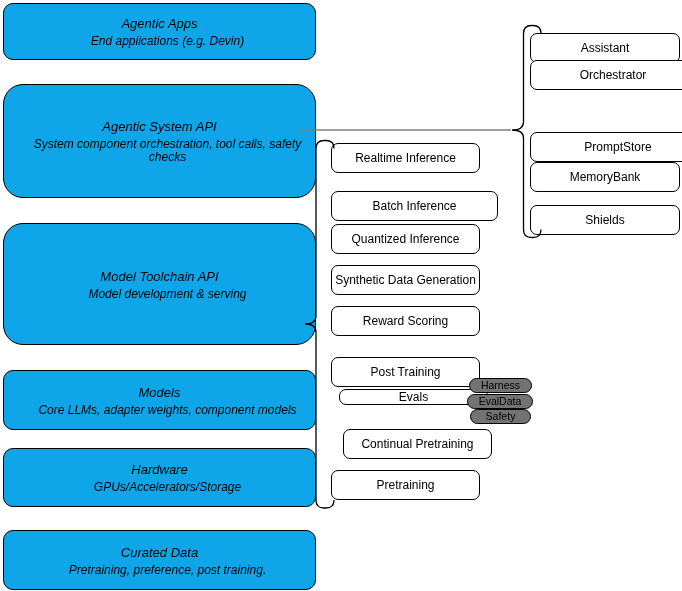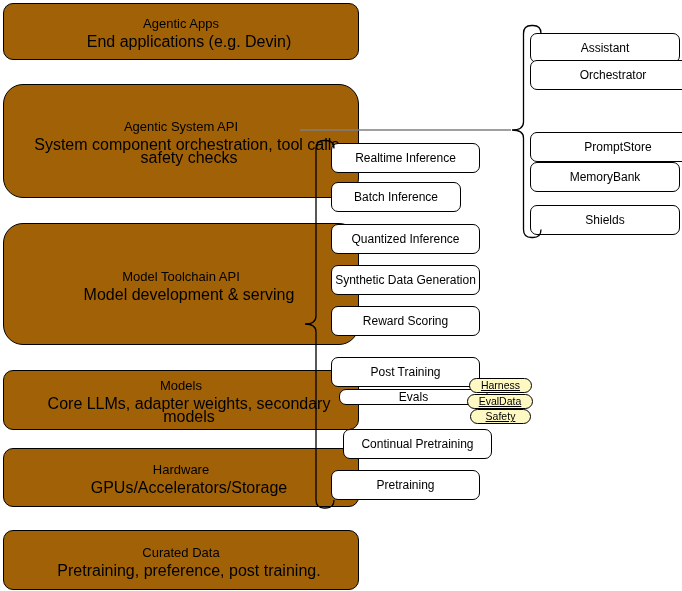--- a/index.html
+++ b/index.html
@@ -2,36 +2,37 @@
 <html><head>
 <meta charset="utf-8">
 <style>
   html,body{margin:0;padding:0;background:#ffffff;}
   .canvas{
     position:relative;width:682px;height:591px;background:#ffffff;overflow:hidden;
     font-family:"Liberation Sans","DejaVu Sans",sans-serif;color:#000;
   }
   .overlay{position:absolute;left:0;top:0;width:682px;height:591px;z-index:2;pointer-events:none;}
   .lbox{
-    position:absolute;left:3px;width:356px;z-index:1;
-    border:1.3px solid #000;background:#a16207;box-sizing:border-box;
+    position:absolute;left:3px;width:313px;z-index:1;
+    border:1.3px solid #000;background:#0ea5e9;box-sizing:border-box;
     display:flex;flex-direction:column;justify-content:center;align-items:center;
     text-align:center;
+    font-style:italic;
   }
   .lbox .ltitle{font-size:13px;line-height:17px;}
-  .lbox .lsub{font-size:16px;line-height:13px;margin-top:3px;padding-left:16px;}
+  .lbox .lsub{font-size:12px;line-height:13px;margin-top:3px;padding-left:16px;}
   .mbox,.rbox{
     position:absolute;z-index:1;border:1.3px solid #000;background:#fff;border-radius:7px;
     box-sizing:border-box;display:flex;align-items:center;justify-content:center;
     font-size:12px;text-align:center;
   }
   .pill{
-    position:absolute;z-index:5;border:1.3px solid #000;background:#fef9c3;border-radius:9px;
+    position:absolute;z-index:5;border:1.3px solid #000;background:#737373;border-radius:9px;
     box-sizing:border-box;display:flex;align-items:center;justify-content:center;
-    font-size:10.5px;line-height:11px;text-decoration:underline;
+    font-size:10.5px;line-height:11px;
   }
 </style>
 </head>
 <body>
 
 <div class="canvas">
 
   <svg class="overlay" viewBox="0 0 682 591">
 
     <line x1="300" y1="130" x2="511" y2="130" stroke="#7f7f7f" stroke-width="1.3" fill="none"></line>
@@ -55,37 +56,37 @@
     <div class="lsub">System component orchestration, tool calls, safety checks</div>
   </div>
 
   <div class="lbox" style="top:223px;height:122px;border-radius:20px">
     <div class="ltitle">Model Toolchain API</div>
     <div class="lsub">Model development &amp; serving</div>
   </div>
 
   <div class="lbox" style="top:370px;height:60px;border-radius:10px">
     <div class="ltitle">Models</div>
-    <div class="lsub">Core LLMs, adapter weights, secondary models</div>
+    <div class="lsub">Core LLMs, adapter weights, component models</div>
   </div>
 
   <div class="lbox" style="top:448px;height:59px;border-radius:10px">
     <div class="ltitle">Hardware</div>
     <div class="lsub">GPUs/Accelerators/Storage</div>
   </div>
 
   <div class="lbox" style="top:530px;height:60px;border-radius:10px">
     <div class="ltitle">Curated Data</div>
     <div class="lsub">Pretraining, preference, post training.</div>
   </div>
 
   <div class="mbox" style="left:331px;top:143px;width:149px;height:30px">
     <span>Realtime Inference</span>
   </div>
-  <div class="mbox" style="left:331px;top:182px;width:130px;height:30px">
+  <div class="mbox" style="left:331px;top:191px;width:167px;height:30px">
     <span>Batch Inference</span>
   </div>
   <div class="mbox" style="left:331px;top:224px;width:149px;height:30px">
     <span>Quantized Inference</span>
   </div>
   <div class="mbox" style="left:331px;top:265px;width:149px;height:30px">
     <span>Synthetic Data Generation</span>
   </div>
   <div class="mbox" style="left:331px;top:306px;width:149px;height:30px">
     <span>Reward Scoring</span>

